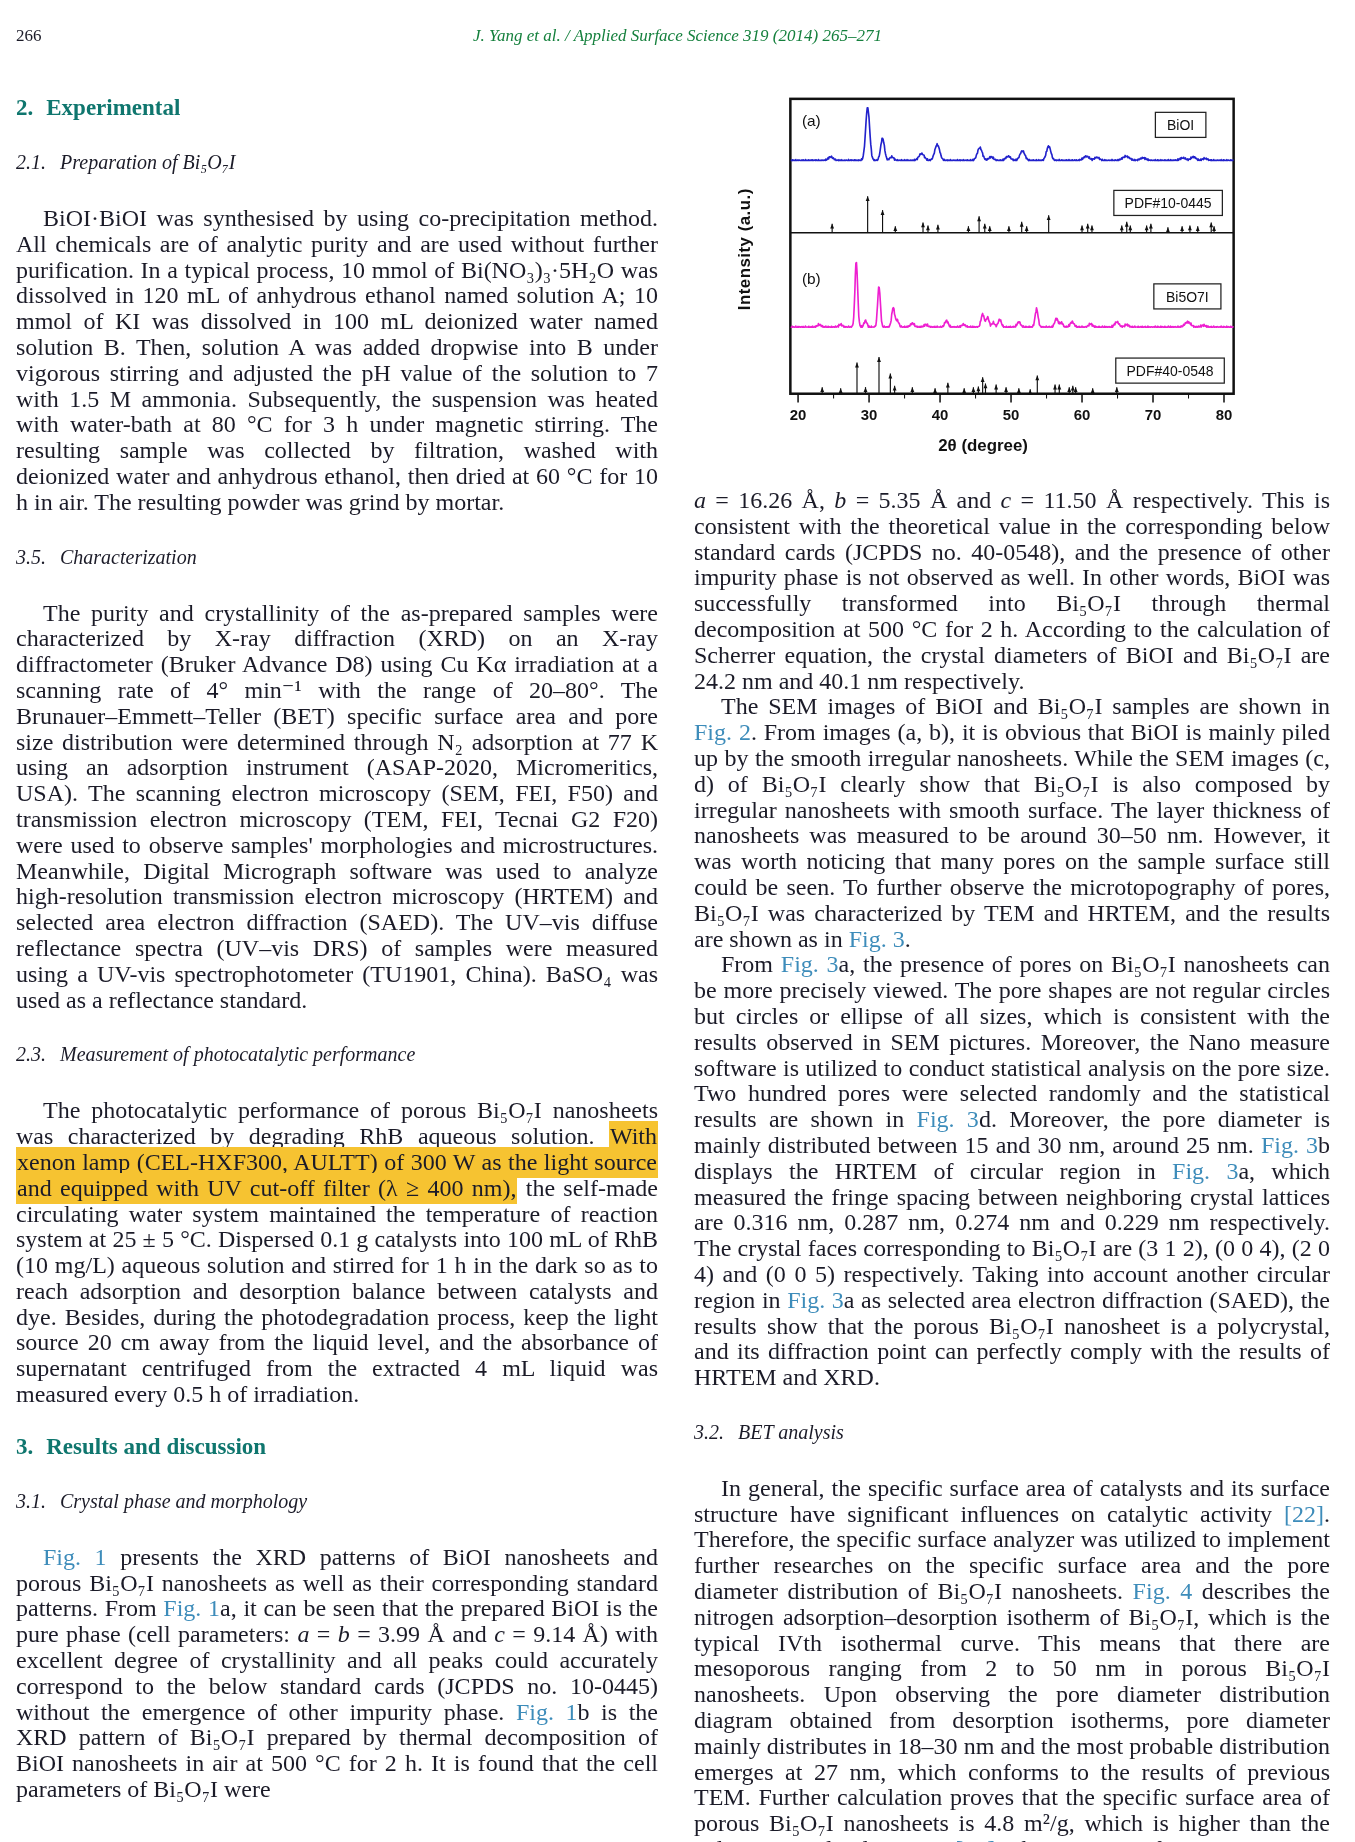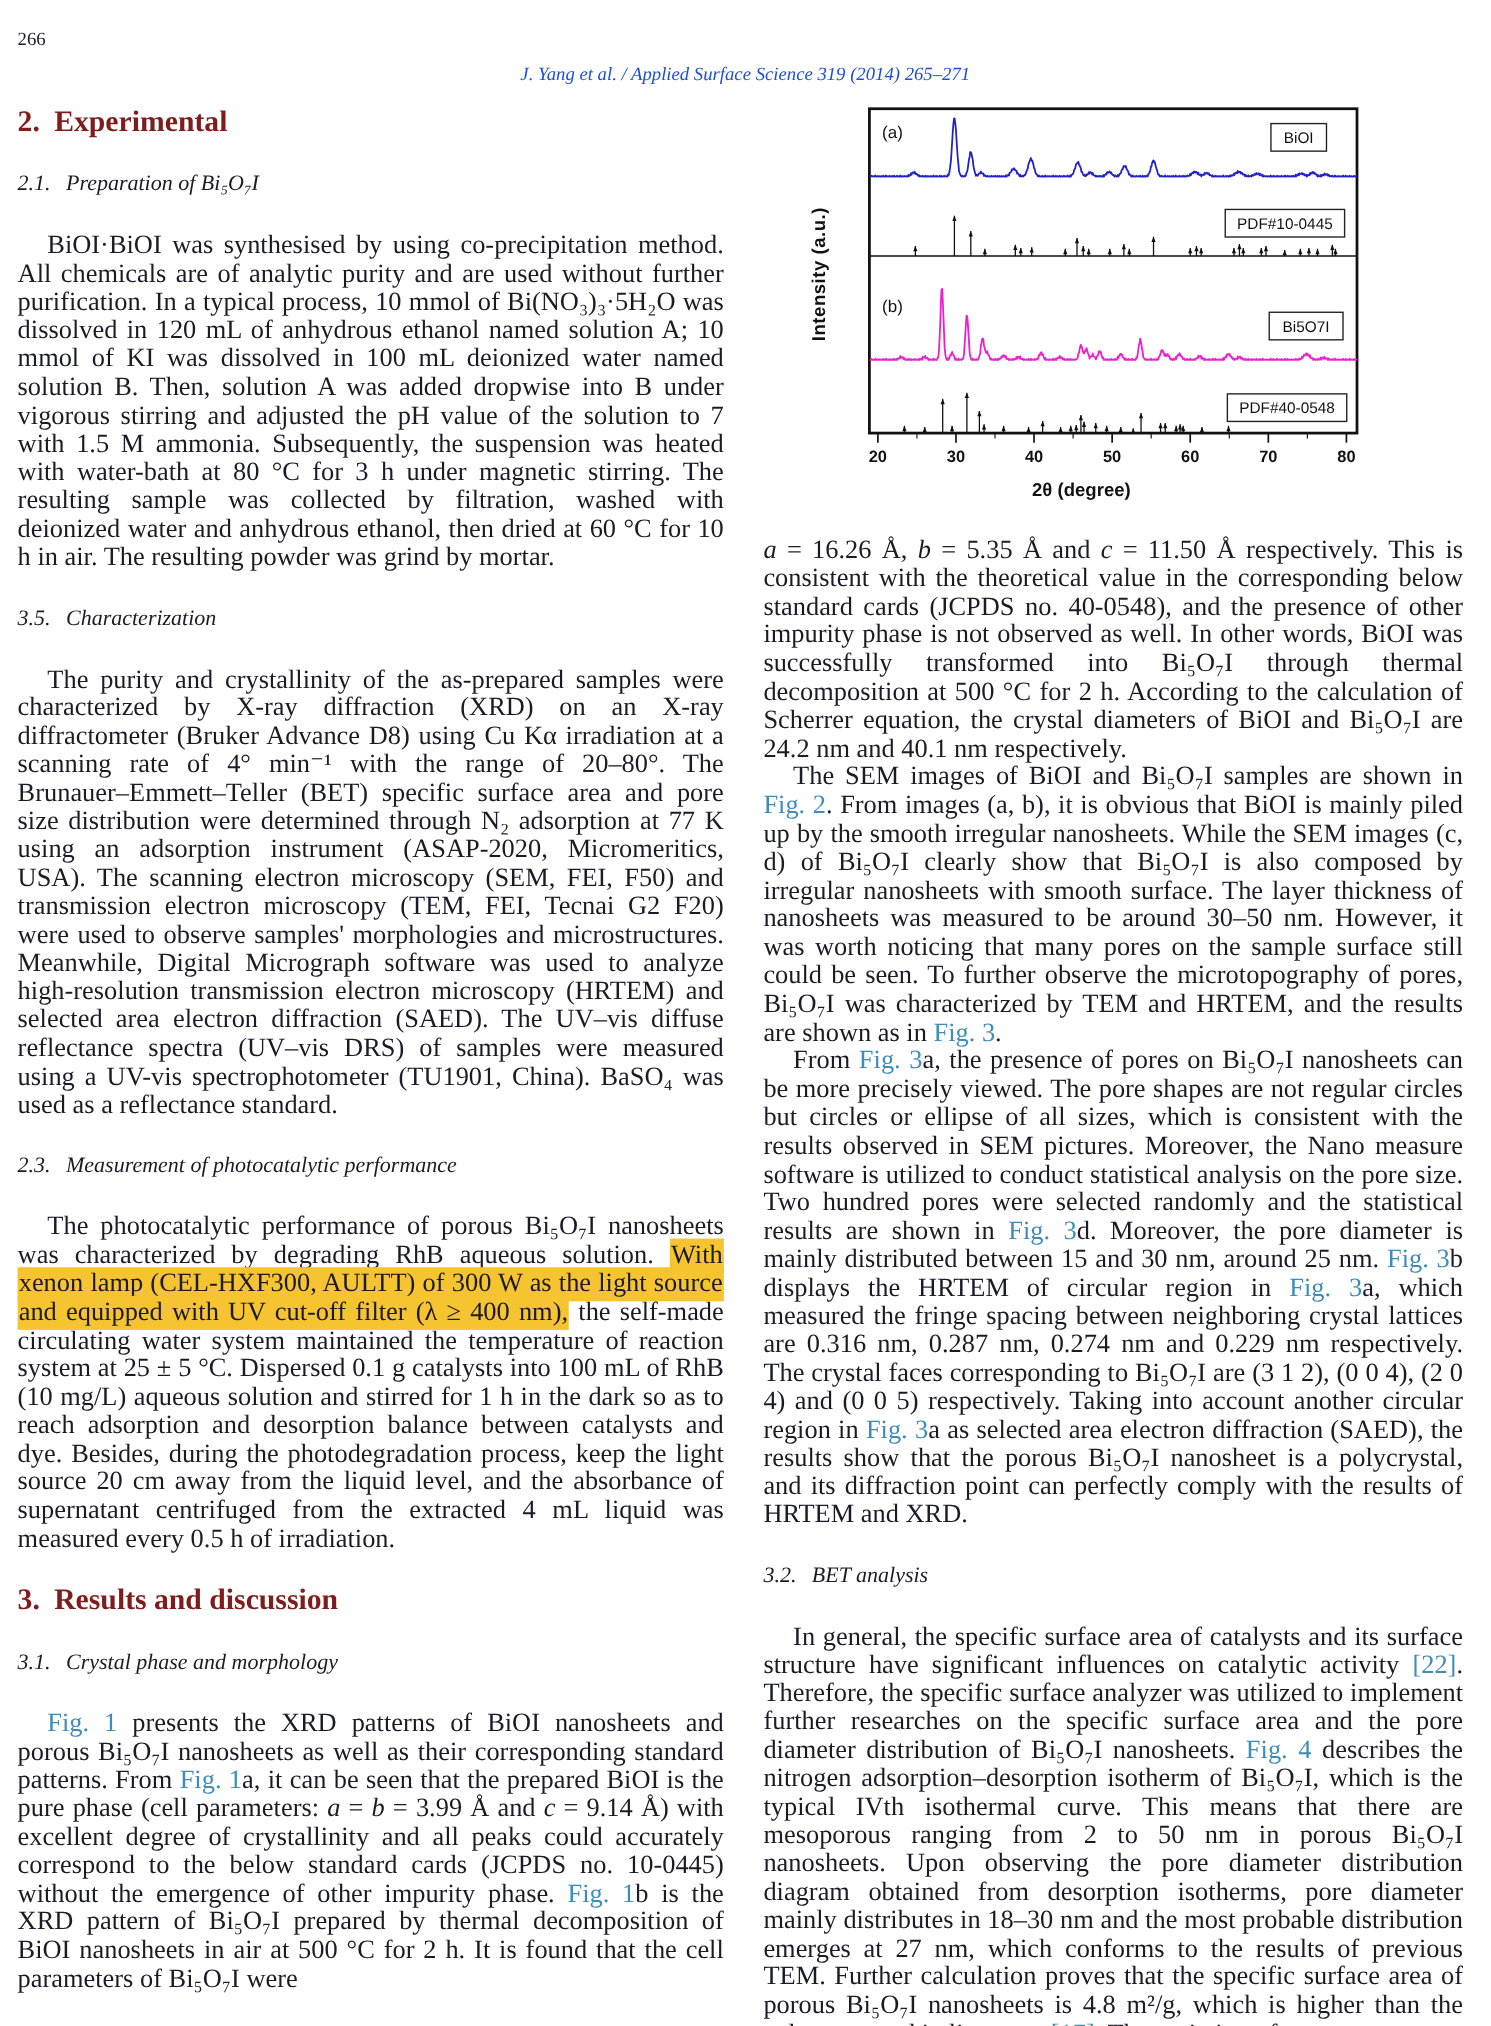--- a/index.html
+++ b/index.html
@@ -5,36 +5,36 @@
   html,body{margin:0;padding:0;}
   .page{
     position:relative;
     width:1355px;height:1842px;
     background:#ffffff;
     overflow:hidden;
     font-family:"Liberation Serif","DejaVu Serif",serif;
     color:#1b1b28;
   }
   .page-number{position:absolute;top:26px;left:16px;font-size:17px;}
-  .running-title{position:absolute;top:26px;left:0;right:0;text-align:center;font-style:italic;font-size:17px;color:#1d4ed8;margin-top:32px;}
+  .running-title{position:absolute;top:26px;left:0;right:0;text-align:center;font-style:italic;font-size:17px;color:#15803d;}
   .columns{position:absolute;top:95px;left:16px;width:1314px;display:flex;gap:36px;align-items:flex-start;}
   .col{min-width:0;}
   .col-left{flex:0 0 642px;}
   .col-right{flex:1;}
   p{
     margin:0;
     font-size:24px;
     line-height:25.8px;
     text-align:justify;
     text-indent:27px;
     hyphens:auto;
     -webkit-hyphens:auto;
   }
   p.noindent{text-indent:0;}
-  h2.sec{font-size:27px;font-weight:bold;color:#7f1d1d;margin:0 0 30px 0;}
+  h2.sec{font-size:23px;font-weight:bold;color:#0f766e;margin:0 0 30px 0;}
   h2.sec .sec-num{margin-right:13px;}
   h2.sec.later{margin-top:26px;}
   h3.subsec{font-size:20px;font-weight:normal;font-style:italic;color:#1b1b28;margin:30px 0 32px 0;}
   h3.subsec .sub-num{margin-right:14px;}
   h3.subsec.first{margin-top:0;}
   .run-i{font-style:italic;}
   .run-link{color:var(--link,#3d8cba);}
   .run-hl{
     background:var(--hl,#f6c331);
     padding:2px 1px 3px 1px;

